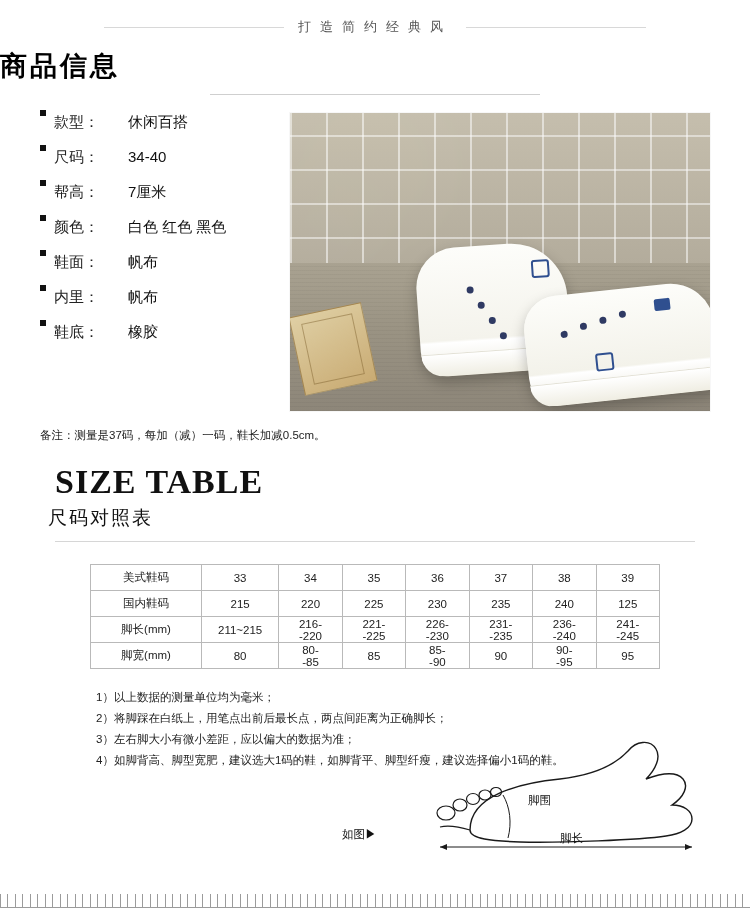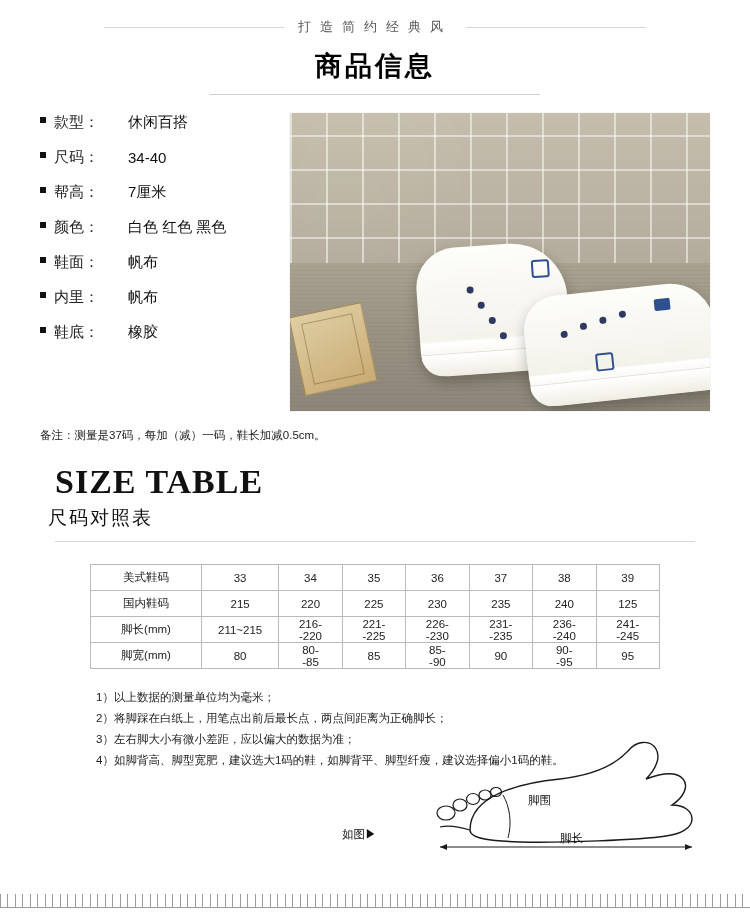--- a/index.html
+++ b/index.html
@@ -2,39 +2,39 @@
 <html><head>
 <meta charset="utf-8">
 <style>
   html, body { margin:0; padding:0; }
   body {
     width:750px; height:913px; background:#ffffff;
     font-family:"Liberation Sans", sans-serif;
     color:#333; position:relative; overflow:hidden;
   }
   
-  .header { padding-top:18px; text-align:center; }
+  .header { padding-top:18px; }
   .tagline {
     display:flex; align-items:center; justify-content:center;
     gap:0; font-size:13px; color:#555; letter-spacing:9px;
   }
   .tagline .txt { padding:0 14px; white-space:nowrap; }
   .tagline .rule { width:180px; height:1px; background:#d8d8d8; }
   .title {
     margin-top:12px; font-size:27px; color:#000; font-weight:bold;
     letter-spacing:3px;
   }
   .title-underline {
     width:330px; height:1px; background:#cfcfcf; margin:10px auto 0;
   }
 
   
   .info-row { display:flex; margin-top:18px; }
   .spec-list { width:290px; padding-left:40px; box-sizing:border-box; }
-  .spec-item { display:flex; align-items:center; margin-bottom:16px; }
+  .spec-item { display:flex; align-items:flex-start; margin-bottom:16px; }
   .bullet {
     width:6px; height:6px; background:#111; display:inline-block;
     margin-right:8px; position:relative; top:-3px; flex:none;
   }
   .spec-label { font-size:15px; color:#222; width:74px; flex:none; }
   .spec-value { font-size:15px; color:#111; }
 
   .photo-wrap { width:420px; height:298px; position:relative; }
   .photo {
     position:absolute; left:0; top:0; width:420px; height:298px;

